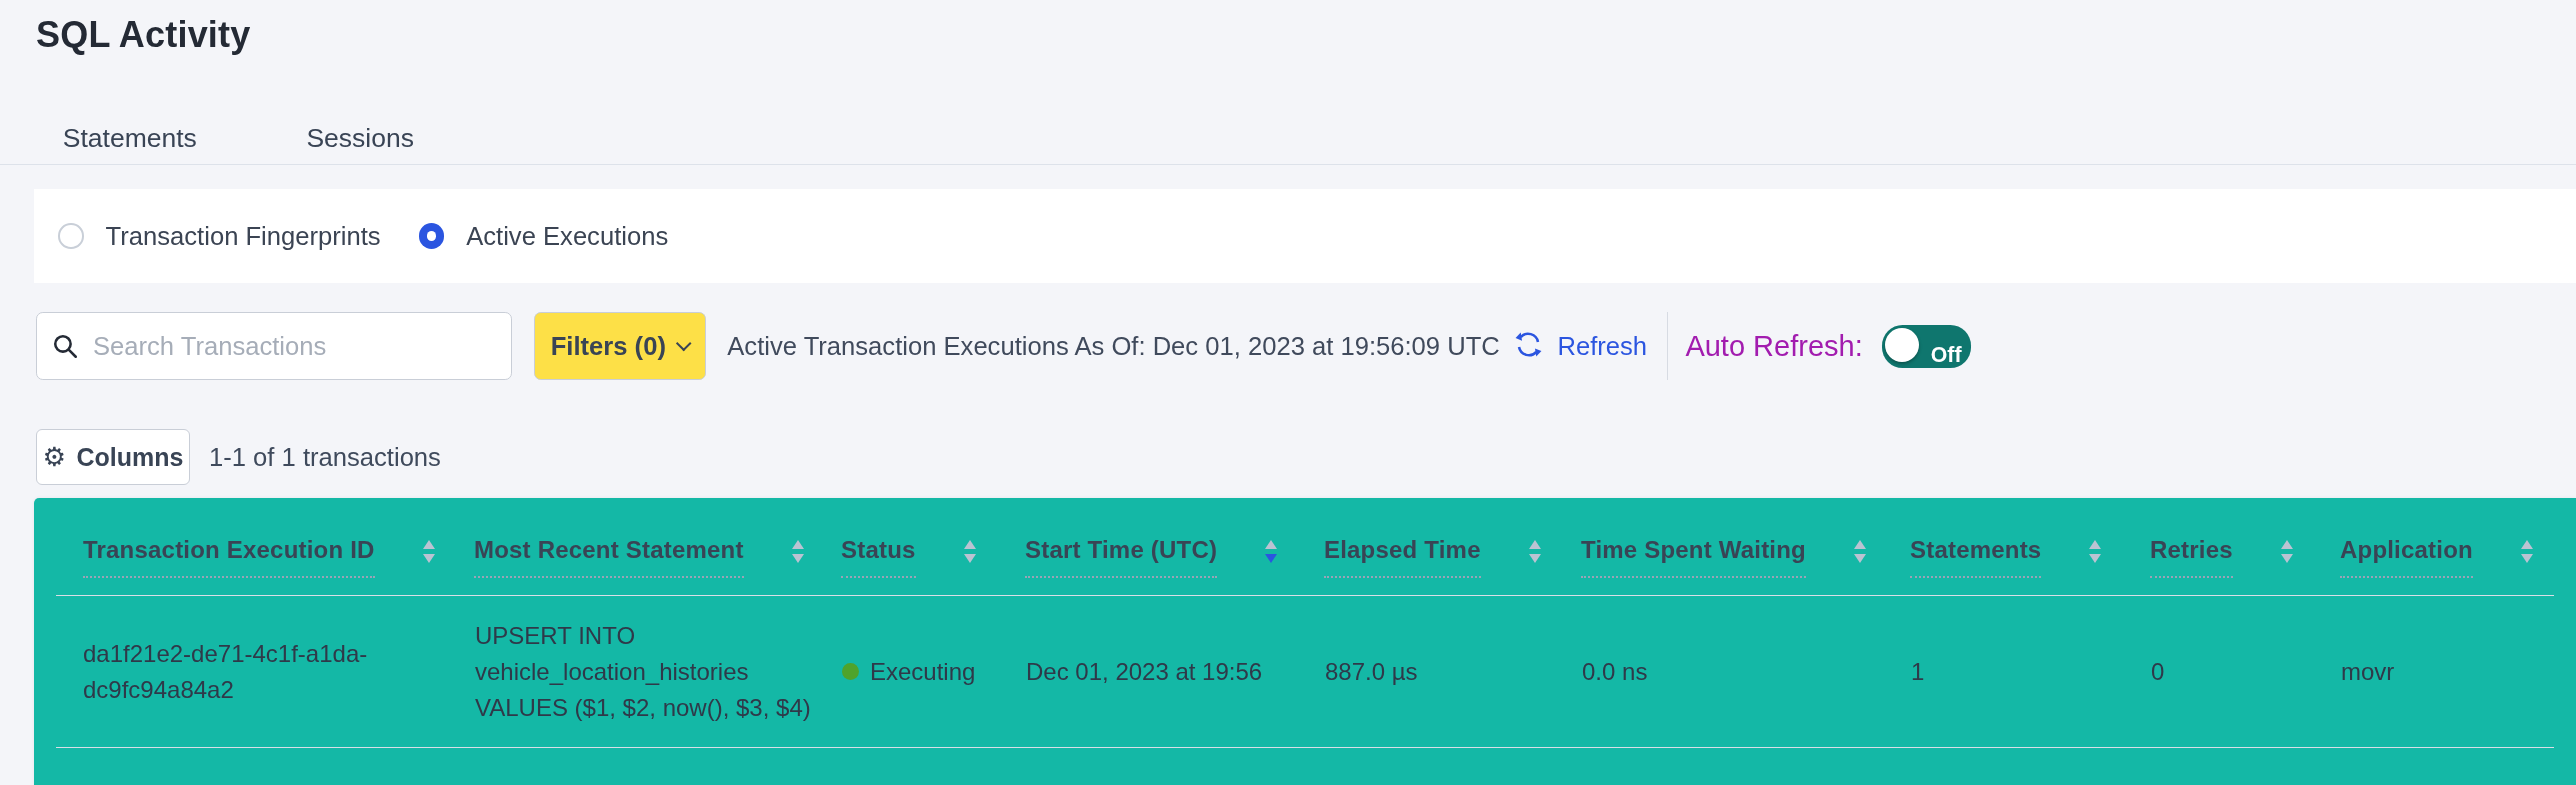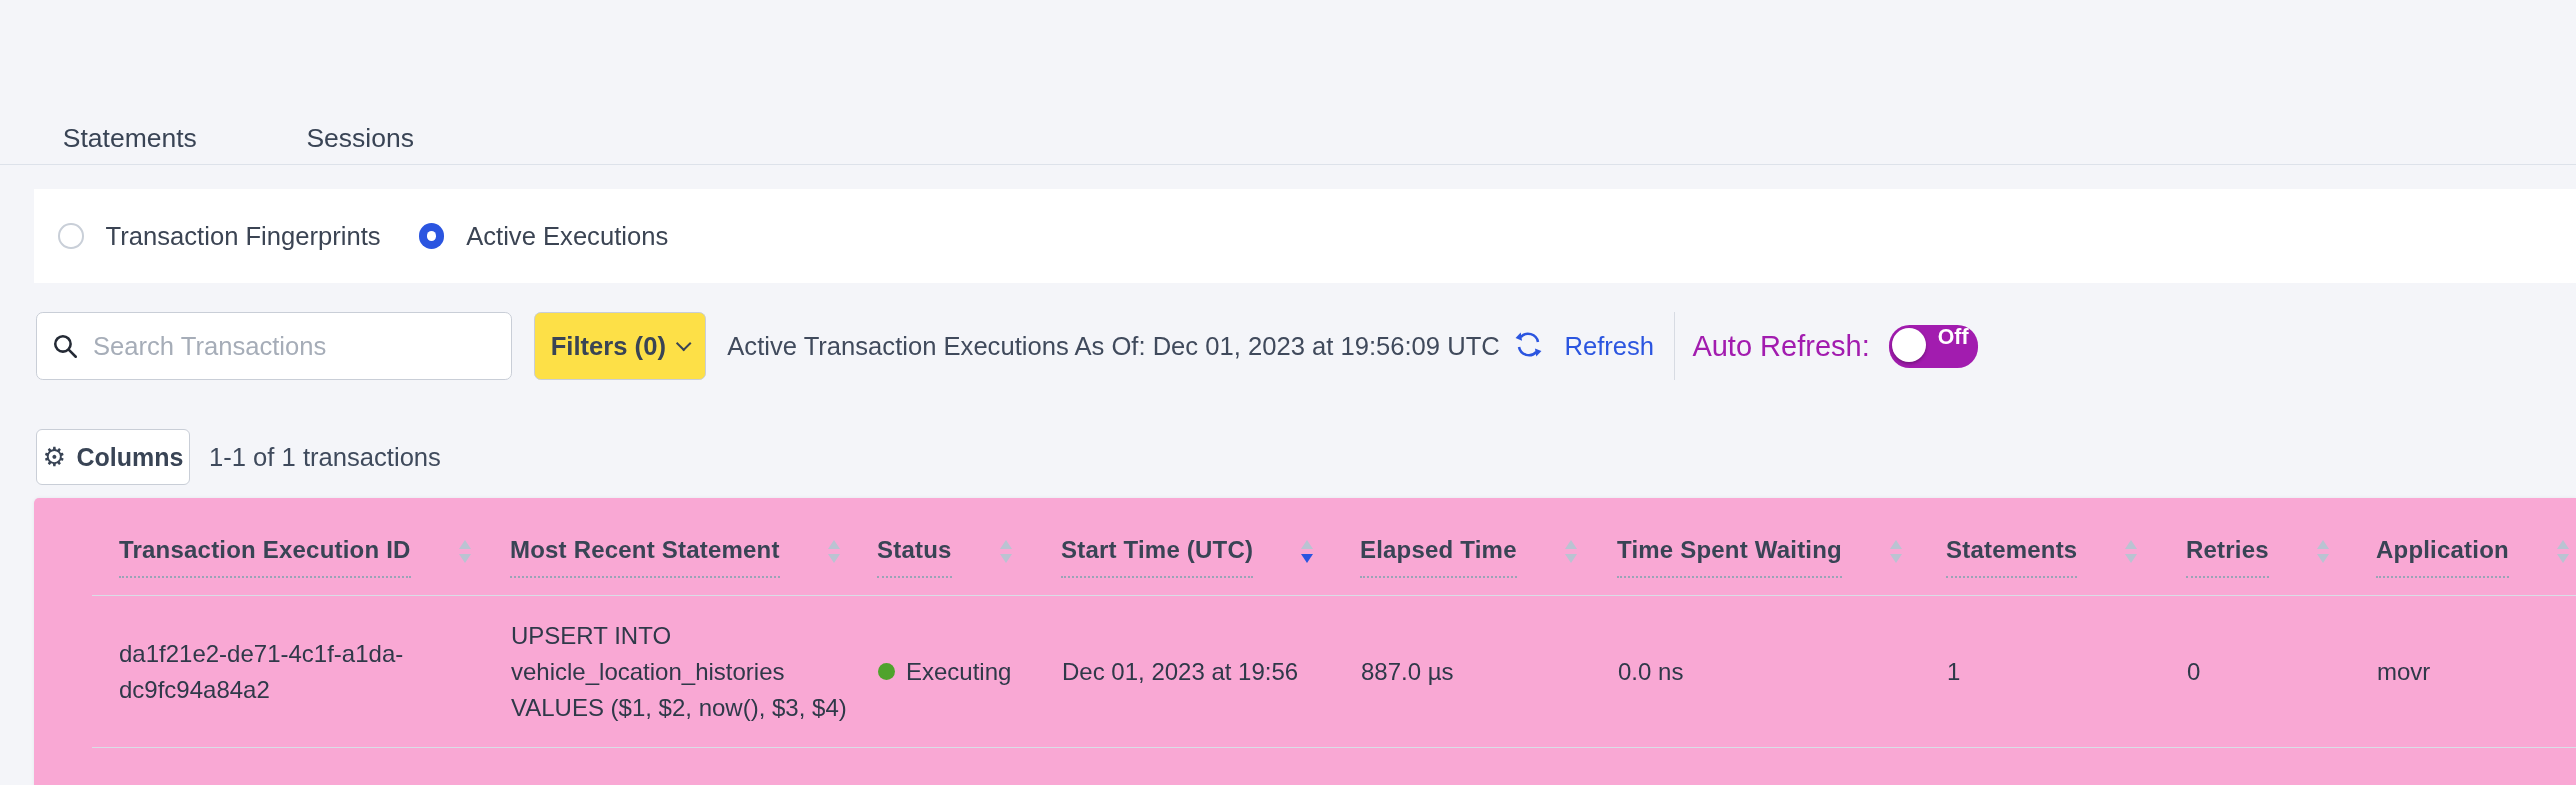--- a/index.html
+++ b/index.html
@@ -29,54 +29,55 @@
   
   .toolbar{position:absolute;left:36px;right:0;top:312px;height:68px;display:flex;align-items:center;}
   .search-box{position:relative;width:476px;height:68px;flex:0 0 auto;}
   .search-box input{width:100%;height:100%;box-sizing:border-box;border:1.7px solid #c9ced7;border-radius:6.8px;background:#fff;padding:0 17px 0 56px;font-size:25.6px;font-family:inherit;color:#0f766e;outline:none;}
   .search-box input::placeholder{color:#a6adb8;}
   .search-icon{position:absolute;left:15.4px;top:19.6px;}
   .filters-btn{margin-left:22px;width:172px;height:68px;box-sizing:border-box;border:1.7px solid #c9ced7;border-radius:6.8px;background:#fde047;display:flex;align-items:center;justify-content:center;font-size:25.6px;font-weight:bold;color:#394455;cursor:pointer;}
   .filters-btn .chev{width:9.4px;height:9.4px;border-width:2.6px;margin-left:12px;margin-top:-5.1px;}
   .asof{margin-left:21.3px;font-size:25.6px;color:#404a5c;white-space:nowrap;}
   .refresh{margin-left:13.7px;display:flex;align-items:center;color:#2b55e0;cursor:pointer;}
-  .refresh-label{margin-left:20px;font-size:25.6px;}
+  .refresh-label{margin-left:13px;font-size:25.6px;}
   .vdivider{width:1.7px;height:68px;background:#d7dbe3;margin:0 17px 0 19.6px;}
   .autorefresh-label{font-size:29px;color:#a21caf;white-space:nowrap;}
-  .toggle{margin-left:19px;width:89px;height:43px;border-radius:20.5px;background:#a21caf;position:relative;display:flex;align-items:flex-start;cursor:pointer;flex:0 0 auto;}
+  .toggle{margin-left:19px;width:89px;height:43px;border-radius:20.5px;background:#0f766e;position:relative;display:flex;align-items:flex-end;cursor:pointer;flex:0 0 auto;}
   .toggle-knob{position:absolute;left:3.4px;top:3.4px;width:34px;height:34px;border-radius:50%;background:#fff;box-shadow:0 1.7px 3.4px rgba(0,0,0,.3);}
   .toggle-state{margin-left:49px;color:#fff;font-weight:bold;font-size:21.3px;}
 
   
   .table-controls{position:absolute;left:36px;top:429px;height:56px;display:flex;align-items:center;}
   .columns-btn{width:154px;height:56px;box-sizing:border-box;border:1.7px solid #c9ced7;border-radius:6px;background:#fff;display:flex;align-items:center;justify-content:center;font-size:25px;font-weight:bold;color:#394455;cursor:pointer;}
   .gear{font-family:"DejaVu Sans",sans-serif;font-size:26.5px;font-weight:normal;margin-right:10.2px;line-height:1;color:#394455;}
   .results-summary{margin-left:19px;font-size:25.6px;color:#3f4a5c;}
 
   
-  .table-card{position:absolute;left:34px;right:0;top:498px;bottom:0;background:#f9a8d4;border-radius:5.1px 0 0 0;box-shadow:0 0.9px 3.4px rgba(60,70,90,.08);padding-left:36px;}
+  .table-card{position:absolute;left:34px;right:0;top:498px;bottom:0;background:#14b8a6;border-radius:5.1px 0 0 0;box-shadow:0 0.9px 3.4px rgba(60,70,90,.08);}
   table{border-collapse:collapse;table-layout:fixed;width:2497px;margin-left:22px;}
   th{text-align:left;vertical-align:bottom;padding:38px 0 17px 0;border-bottom:1.7px solid #d9dee6;cursor:pointer;}
   th.first, td.first{padding-left:27px;}
   .hwrap{display:flex;align-items:center;}
   .hlabel{font-size:24px;font-weight:bold;color:#394455;padding-bottom:12px;border-bottom:2.6px dotted #9aa4b6;letter-spacing:0.2px;}
   .sort{display:flex;flex-direction:column;gap:5.1px;margin-left:48px;margin-top:-10.2px;}
   .tri{width:0;height:0;border-left:6.8px solid transparent;border-right:6.8px solid transparent;}
   .tri.up{border-bottom:9.4px solid #bac3d2;}
   .tri.down{border-top:9.4px solid #bac3d2;}
   th.sorted-desc .tri.down{border-top-color:#2b55e0;}
   td{height:149px;vertical-align:middle;border-bottom:1.7px solid #d9dee6;font-size:24px;color:#2f3949;line-height:36px;padding-right:20.5px;}
   .status-wrap{display:flex;align-items:center;}
   .status-dot{width:17px;height:17px;border-radius:50%;background:#4fa32c;margin-right:11px;flex:0 0 auto;}
 </style>
 </head>
 <body>
 
 <div class="page">
 
+  <div class="page-title">SQL Activity</div>
 
   <div class="tabbar">
     <div class="tab">
       <span>Statements</span>
     </div>
     <div class="tab">
       <span>Sessions</span>
     </div>
   </div>
 

